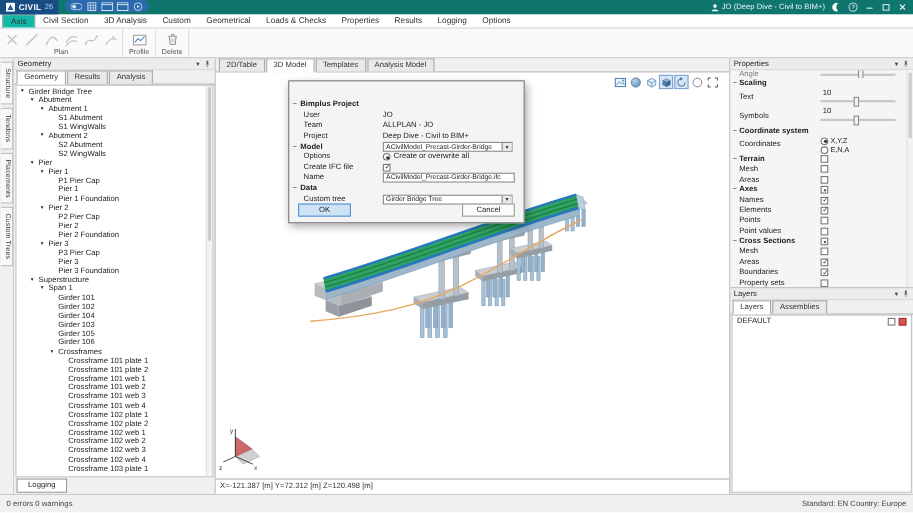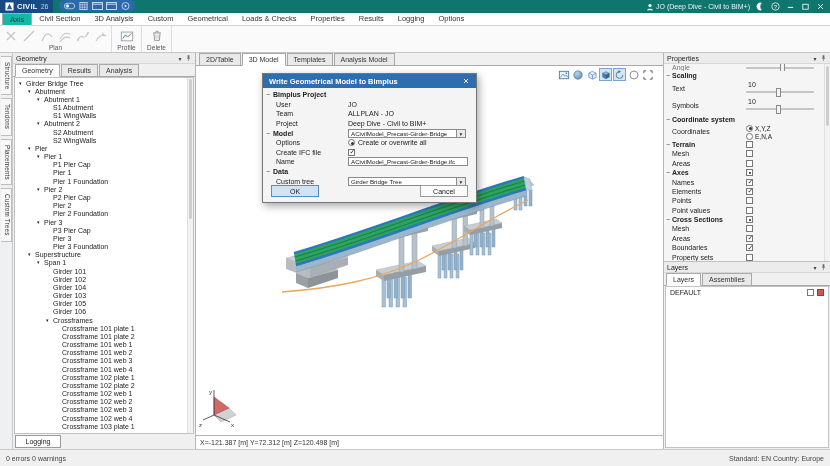--- a/index.html
+++ b/index.html
@@ -649,29 +649,20 @@
         <text x="13" y="328" font-size="6" fill="#333">y</text>
         <text x="35" y="361" font-size="6" fill="#333">x</text>
         <text x="3" y="361" font-size="6" fill="#333">z</text>
       </g>
     </svg>
   </div>
   <div class="coord-bar">X=-121.387 [m] Y=72.312 [m] Z=120.498 [m]</div>
 </div>
 
 <div class="dialog">
-  <div class="dlg-title">
-    <span>Write Geometrical Model to Bimplus</span>
-    <span class="spacer"></span>
-    <span class="dlg-close icn">
-        <svg viewBox="0 0 10 10">
-          <path d="M2.5 2.5 L7.5 7.5 M7.5 2.5 L2.5 7.5" stroke="#fff" stroke-width="1.1"></path>
-        </svg>
-      </span>
-  </div>
   <div class="dlg-body">
       <div class="drow">
         <span class="dsec-dash">−</span>
         <span class="dlabel sec">Bimplus Project</span>
         <span class="dval"></span>
       </div>
       <div class="drow">
         <span class="dlabel ind">User</span>
         <span class="dval">
           <span class="dtext">JO</span>

